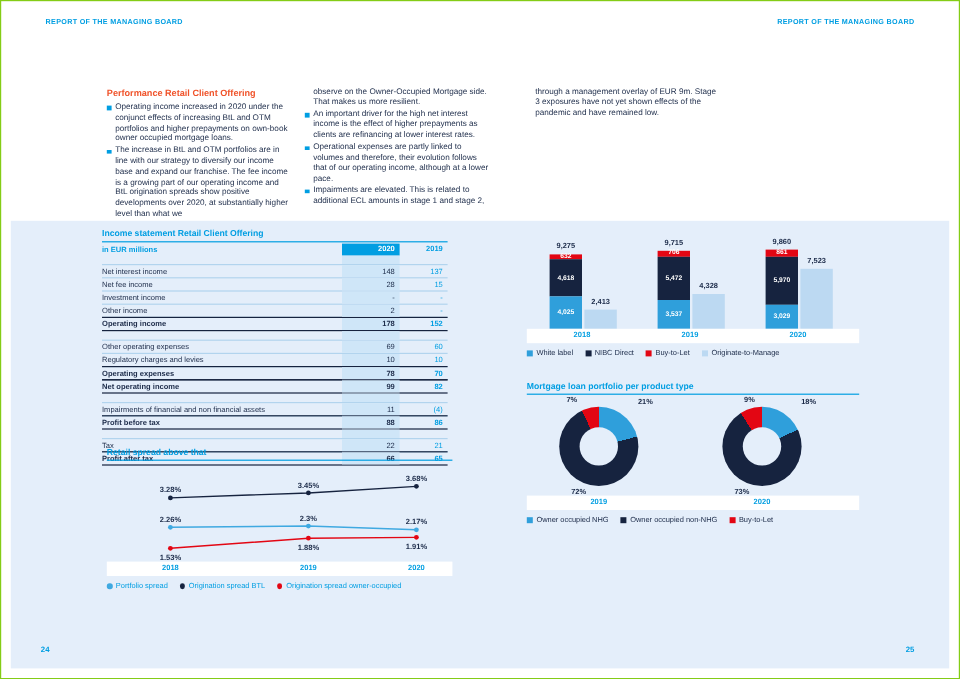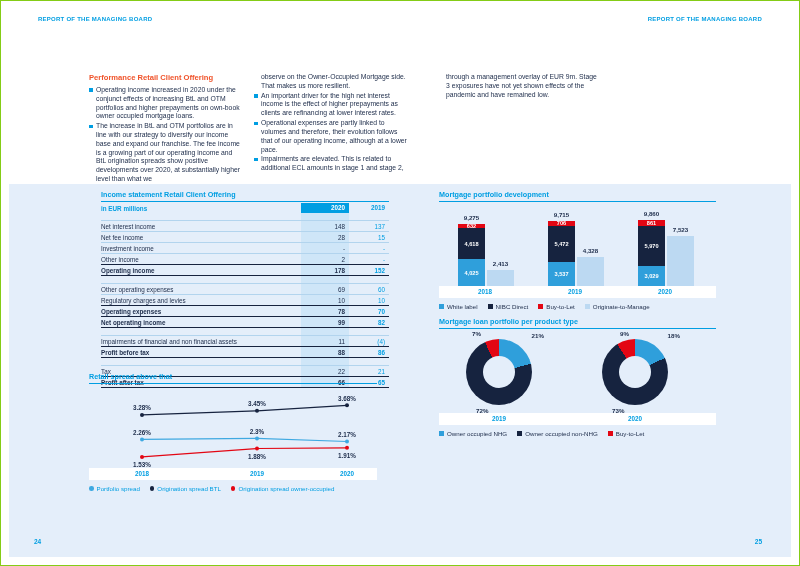--- a/index.html
+++ b/index.html
@@ -13,21 +13,21 @@
   .c1{left:88px}.c2{left:253px}.c3{left:438px;width:162px}
   .intro-heading{color:var(--orange);font-weight:bold;font-size:7.6px;margin-bottom:3px;}
   .lead{padding-left:7px;margin-bottom:1px;}
   .bullet{display:flex;gap:3.5px;margin-bottom:1px;}
   .bullet .sq{flex:0 0 auto;width:3.5px;height:3.5px;background:var(--accent_blue);margin-top:2.5px;}
 
   .block{position:absolute;}
   .blk-title{color:var(--accent_blue);font-weight:bold;font-size:7.2px;padding-bottom:2px;border-bottom:1px solid var(--accent_blue);}
 
   
-  .table-block{left:100px;top:189px;width:288px;}
+  .table-block{left:84px;top:189px;width:288px;}
   .thead{display:flex;height:10px;align-items:center;font-size:6.3px;font-weight:bold;margin-top:1px;}
   .thead .unit{flex:1;color:var(--accent_blue);}
   .hv{width:48px;height:10px;line-height:10px;text-align:right;padding-right:4px;box-sizing:border-box;}
   .h2020{background:var(--accent_blue);color:#fff;}
   .h2019{width:40px;color:var(--accent_blue);}
   .trow{display:flex;height:10px;align-items:stretch;font-size:6.3px;color:var(--text);border-bottom:1px solid var(--row_line);}
   .trow .tlabel{flex:1;display:flex;align-items:center;}
   .trow .v2020{width:48px;background:var(--col_bg);display:flex;align-items:center;justify-content:flex-end;padding-right:4px;box-sizing:border-box;}
   .trow .v2019{width:40px;color:var(--accent_blue);display:flex;align-items:center;justify-content:flex-end;padding-right:4px;box-sizing:border-box;}
   .trow.total{font-weight:bold;border-top:1px solid var(--navy);border-bottom:1px solid var(--navy);margin-top:-1px;}
@@ -249,21 +249,20 @@
           <div class="leg-txt">Origination spread BTL</div>
         </div>
         <div class="leg-item">
           <div class="leg-dot" style="background: rgb(227, 6, 19);"></div>
           <div class="leg-txt">Origination spread owner-occupied</div>
         </div>
       </div>
   </div>
 
   <div class="block bars-block">
-    <div class="blk-title">Mortgage portfolio development</div>
     <div class="bar-area">
         <div class="stack" style="left: 19px; width: 27px; height: 62.1425px;">
           <div class="seg" style="height: 4.2344px; background: rgb(227, 6, 19);">632</div>
           <div class="seg" style="height: 30.9406px; background: rgb(22, 35, 63);">4,618</div>
           <div class="seg" style="height: 26.9675px; background: rgb(47, 159, 219);">4,025</div>
         </div>
         <div class="bar-total" style="left: 32.5px; bottom: 65.1425px;">9,275</div>
         <div class="otm-bar" style="left: 48px; width: 27px; height: 16.1671px; background: rgb(188, 217, 242);"></div>
         <div class="bar-total" style="left: 61.5px; bottom: 19.1671px;">2,413</div>
         <div class="stack" style="left: 109px; width: 27px; height: 65.0905px;">

